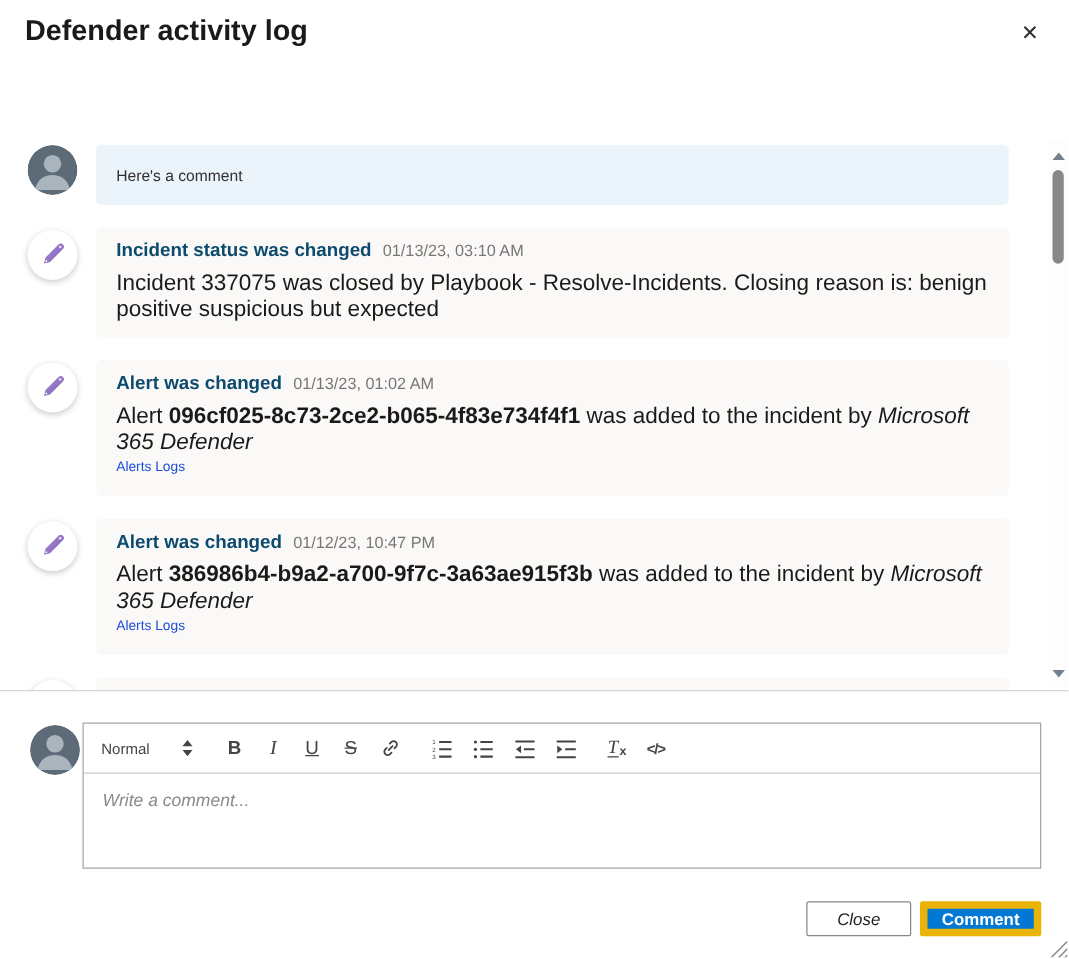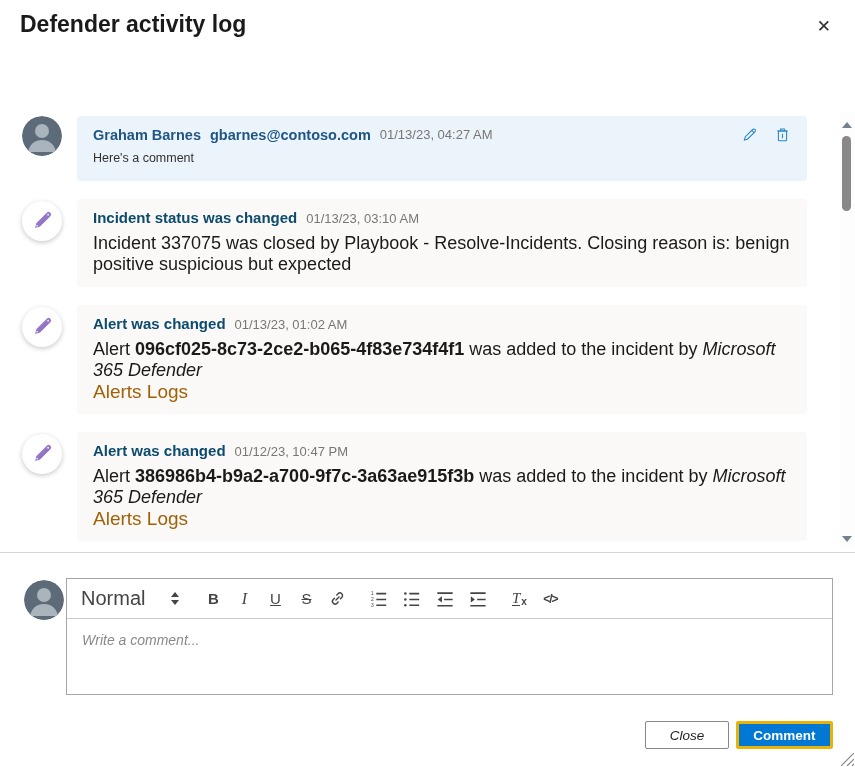--- a/index.html
+++ b/index.html
@@ -34,57 +34,57 @@
   .stamp { font-size:13px; color:#797775; margin-left:9px; }
   .comment-actions { margin-left:auto; display:flex; gap:16px; align-items:center; }
   .comment-actions svg { cursor:pointer; display:block; }
   .comment-body { font-size:12.5px; color:#323130; margin-top:8px; }
 
   .act-head { display:flex; align-items:baseline; margin-bottom:7px; }
   .act-title { font-size:15px; font-weight:700; color:#0c4a6e; }
   .act-body { font-size:18px; color:#1b1a19; line-height:21px; }
   .act-body .aid { font-weight:700; }
   .act-body .by { font-style:italic; }
-  .log-link { color:#a16207; text-decoration:none; font-size:19px; line-height:21px; cursor:pointer; display:inline-block; }
+  .log-link { color:#1d4ed8; text-decoration:none; font-size:11px; line-height:21px; cursor:pointer; display:inline-block; }
 
   
   .scrollbar { position:absolute; right:0; top:2px; width:16px; height:438px; background:#fdfdfd; }
   .sb-up, .sb-down { position:absolute; left:0; width:16px; height:14px; display:flex; align-items:center; justify-content:center; cursor:pointer; }
   .sb-up { top:6px; } .sb-down { bottom:4px; }
   .tri-up { width:0; height:0; border-left:5px solid transparent; border-right:5px solid transparent; border-bottom:6px solid #75808e; }
   .tri-down { width:0; height:0; border-left:5px solid transparent; border-right:5px solid transparent; border-top:6px solid #75808e; }
   .sb-thumb { position:absolute; left:3px; top:24px; width:9px; height:75px; background:#8a8886; border-radius:5px; cursor:grab; }
 
   
   .composer-avatar { position:absolute; left:24px; top:580px; }
   .composer { position:absolute; left:66px; top:578px; width:767px; height:117px; border:1px solid #a6a6a6; background:#fff; }
   .toolbar { height:40px; border-bottom:1px solid #ccc; display:flex; align-items:center; padding:0 14px; color:#444; }
   .tb-style { display:flex; align-items:center; gap:26px; margin-right:26px; cursor:pointer; }
-  .tb-style-label { font-size:20px; color:#444; }
+  .tb-style-label { font-size:12px; color:#444; }
   .sort-arrows { display:flex; flex-direction:column; gap:3px; align-items:center; }
   .sa-up { width:0;height:0;border-left:4px solid transparent;border-right:4px solid transparent;border-bottom:5px solid #444; }
   .sa-down { width:0;height:0;border-left:4px solid transparent;border-right:4px solid transparent;border-top:5px solid #444; }
   .tb-group { display:flex; align-items:center; gap:15px; margin-right:24px; }
   .tb-btn { cursor:pointer; font-size:15px; color:#444; display:flex; align-items:center; justify-content:center; min-width:16px; }
   .g-bold { font-weight:700; }
   .g-italic { font-family:"Liberation Serif",serif; font-style:italic; font-size:16px; }
   .g-underline { text-decoration:underline; }
   .g-strike { text-decoration:line-through; }
   .g-clear { font-family:"Liberation Serif",serif; font-style:italic; font-size:15px; border-bottom:1.5px solid #444; line-height:14px; }
   .g-clear-x { font-size:10px; font-weight:700; margin-left:1px; margin-top:6px; }
   .g-code { font-size:12px; font-weight:700; letter-spacing:-1px; }
   .editor-area { padding:13px 15px; }
   .placeholder { font-style:italic; color:#8a8a8a; font-size:14px; }
 
   
   .btn-close { position:absolute; left:645px; top:721px; width:84px; height:28px; background:#fff;
                border:1px solid #8a8886; border-radius:2px; font-size:13.5px; color:#201f1e; cursor:pointer;
                font-family:"Liberation Sans",sans-serif;font-style:italic; }
   .btn-comment { position:absolute; left:736px; top:721px; width:97px; height:28px; background:#0078d4;
-                 border:3px solid #eab308; border-radius:2px; font-size:13.5px; font-weight:700; color:#fff; cursor:pointer;
+                 border:6px solid #eab308; border-radius:2px; font-size:13.5px; font-weight:700; color:#fff; cursor:pointer;
                  font-family:"Liberation Sans",sans-serif; }
   .resize-grip { position:absolute; right:1px; bottom:1px; width:13px; height:13px; cursor:nwse-resize; }
 </style>
 </head>
 <body>
 
 <div class="panel">
 
   <div class="page-title">Defender activity log</div>
   <div class="close-x">✕</div>
@@ -95,35 +95,20 @@
 
       <div class="entry">
         <div class="avatar">
           <svg width="40" height="40" viewBox="0 0 40 40">
             <circle cx="20" cy="20" r="20" fill="#5d6b79"></circle>
             <circle cx="20" cy="15" r="7" fill="#aab4bd"></circle>
             <path d="M6 36c1.5-8 7-12 14-12s12.5 4 14 12z" fill="#aab4bd"></path>
           </svg>
         </div>
         <div class="card comment">
-          <div class="comment-head">
-            <span class="author">Graham Barnes</span>
-            <span class="email">gbarnes@contoso.com</span>
-            <span class="stamp">01/13/23, 04:27 AM</span>
-            <span class="comment-actions">
-              <svg width="17" height="17" viewBox="0 0 20 20" fill="none" stroke="#2b88c8" stroke-width="1.3">
-                <path d="M4 16.5l.9-3.6 8.8-8.8a1.9 1.9 0 0 1 2.7 2.7l-8.8 8.8z"></path>
-                <path d="M12.6 5.2l2.7 2.7"></path>
-              </svg>
-              <svg width="17" height="17" viewBox="0 0 20 20" fill="none" stroke="#2b88c8" stroke-width="1.3">
-                <path d="M5.2 5.8h9.6v10.4a1.2 1.2 0 0 1-1.2 1.2H6.4a1.2 1.2 0 0 1-1.2-1.2z"></path>
-                <path d="M3.8 5.8h12.4M7.8 5.8V3.6h4.4v2.2M10 9v5.5"></path>
-              </svg>
-            </span>
-          </div>
           <div class="comment-body">Here's a comment</div>
         </div>
       </div>
 
       <div class="entry">
         <div class="badge">
           <svg width="22" height="22" viewBox="0 0 24 24">
             <defs>
                 <linearGradient id="pg1" x1="0" y1="0" x2="1" y2="1">
               <stop offset="0" stop-color="#a98fd6"></stop>

